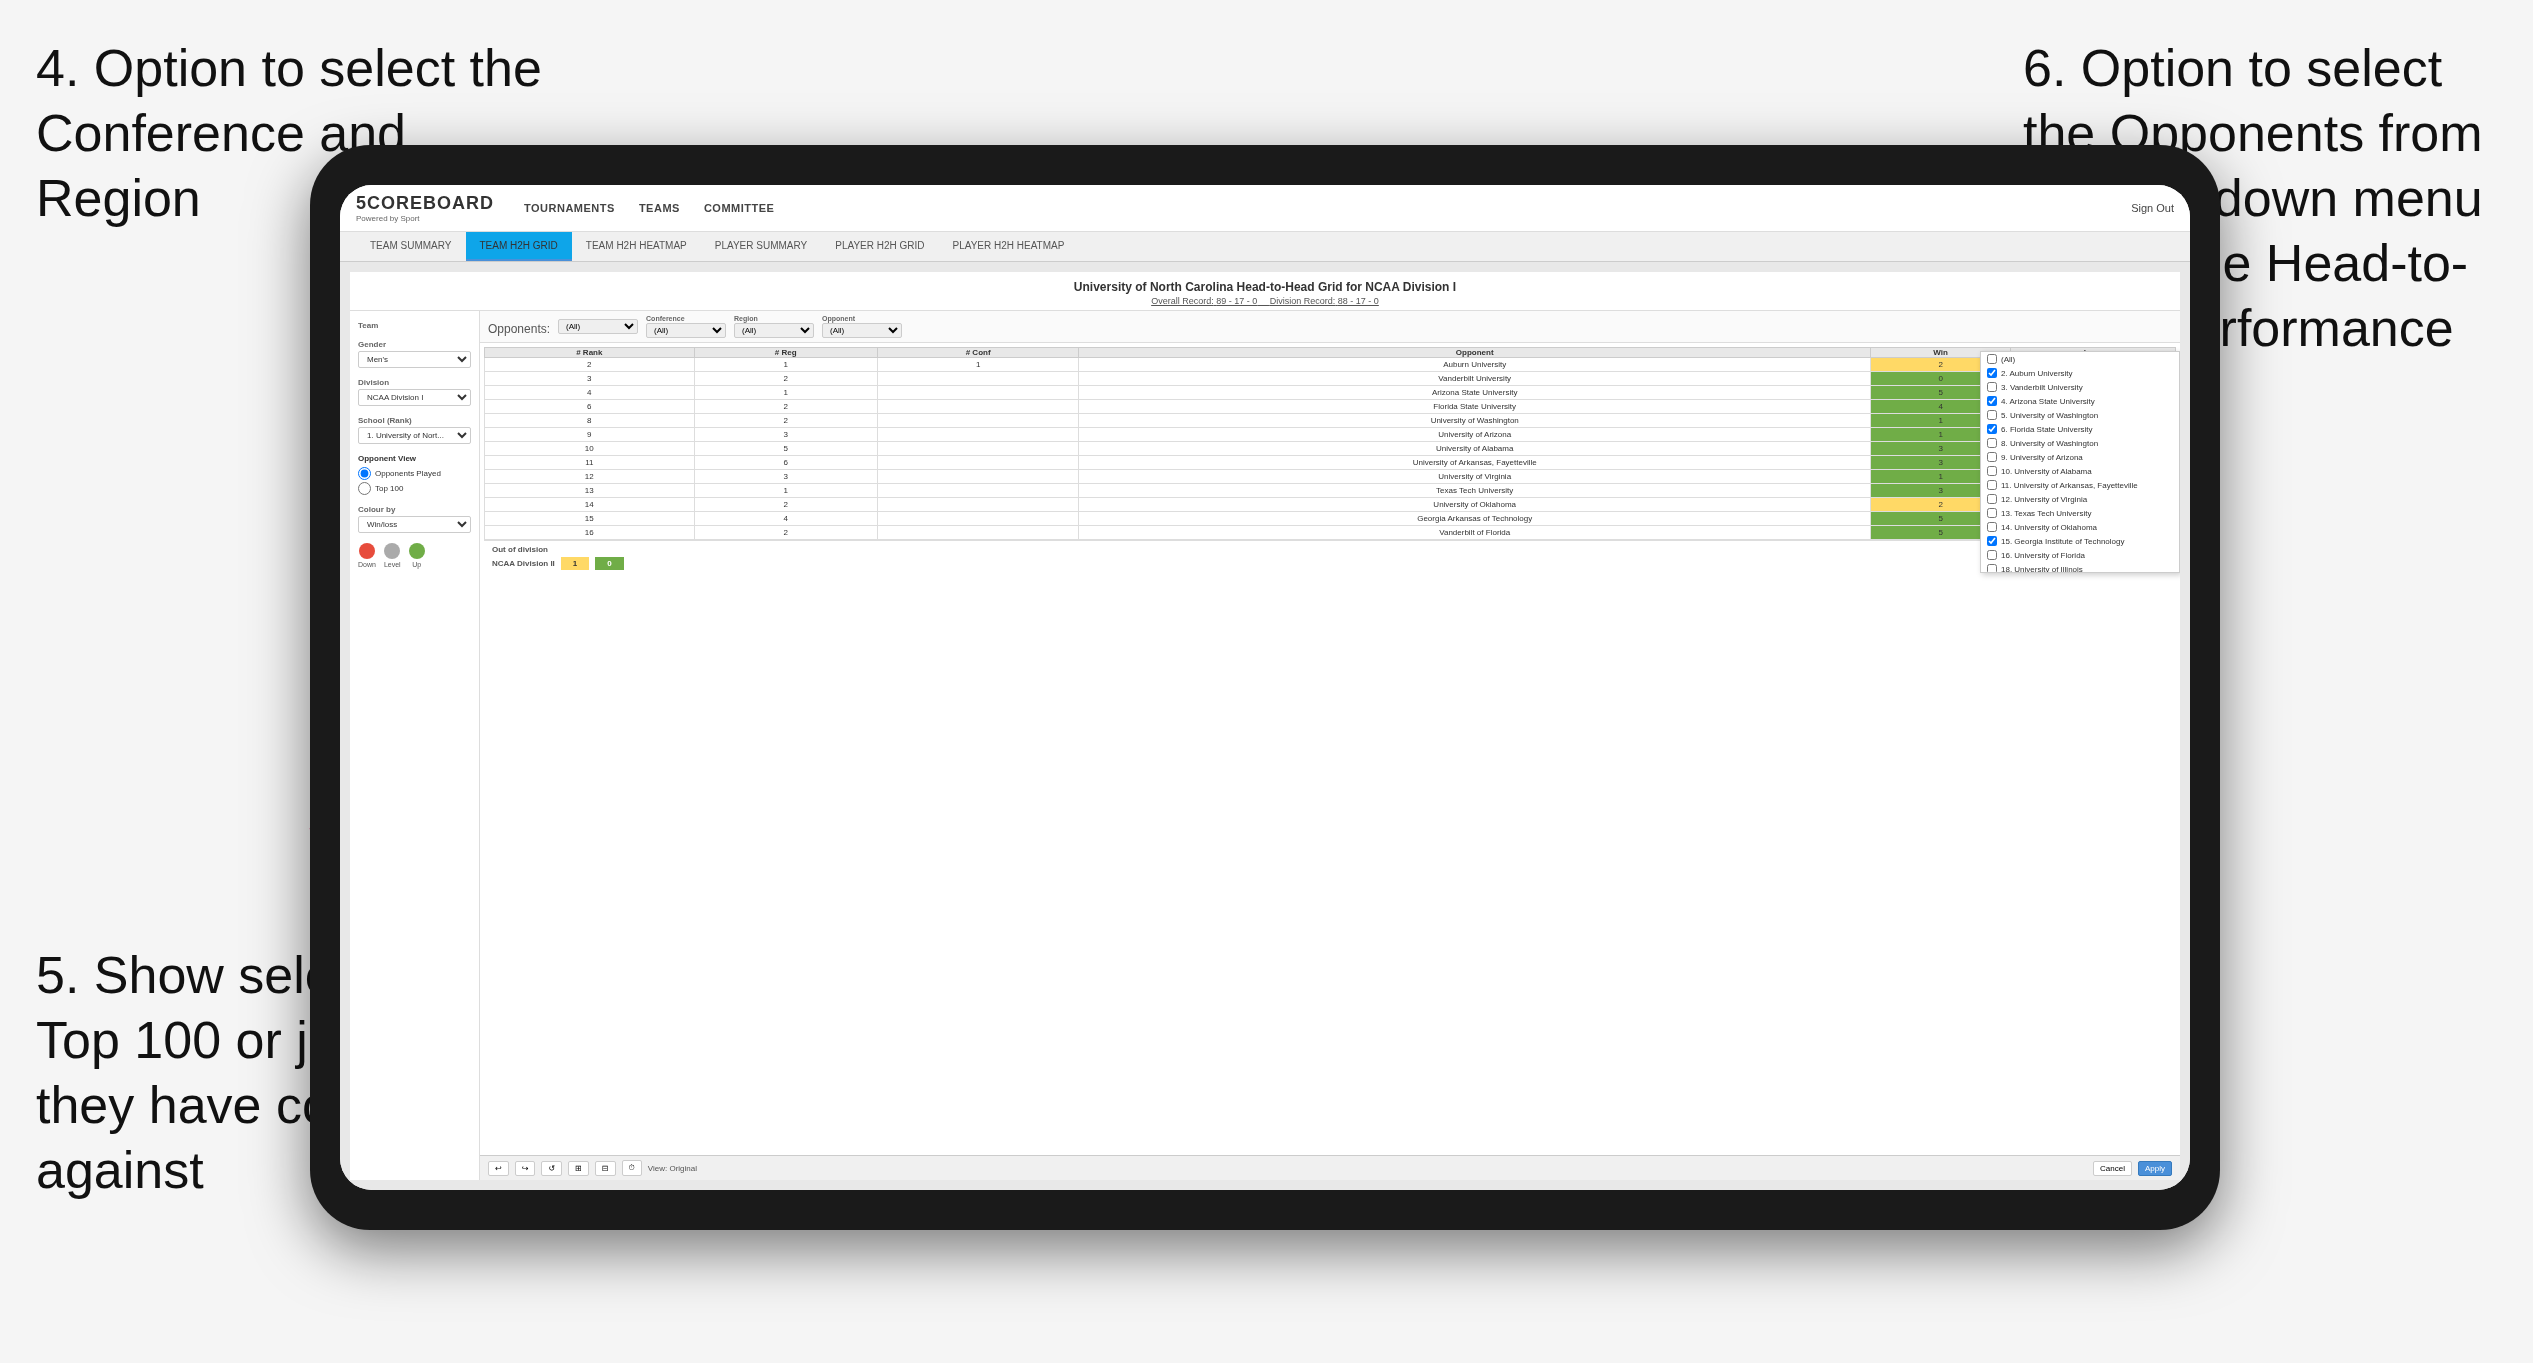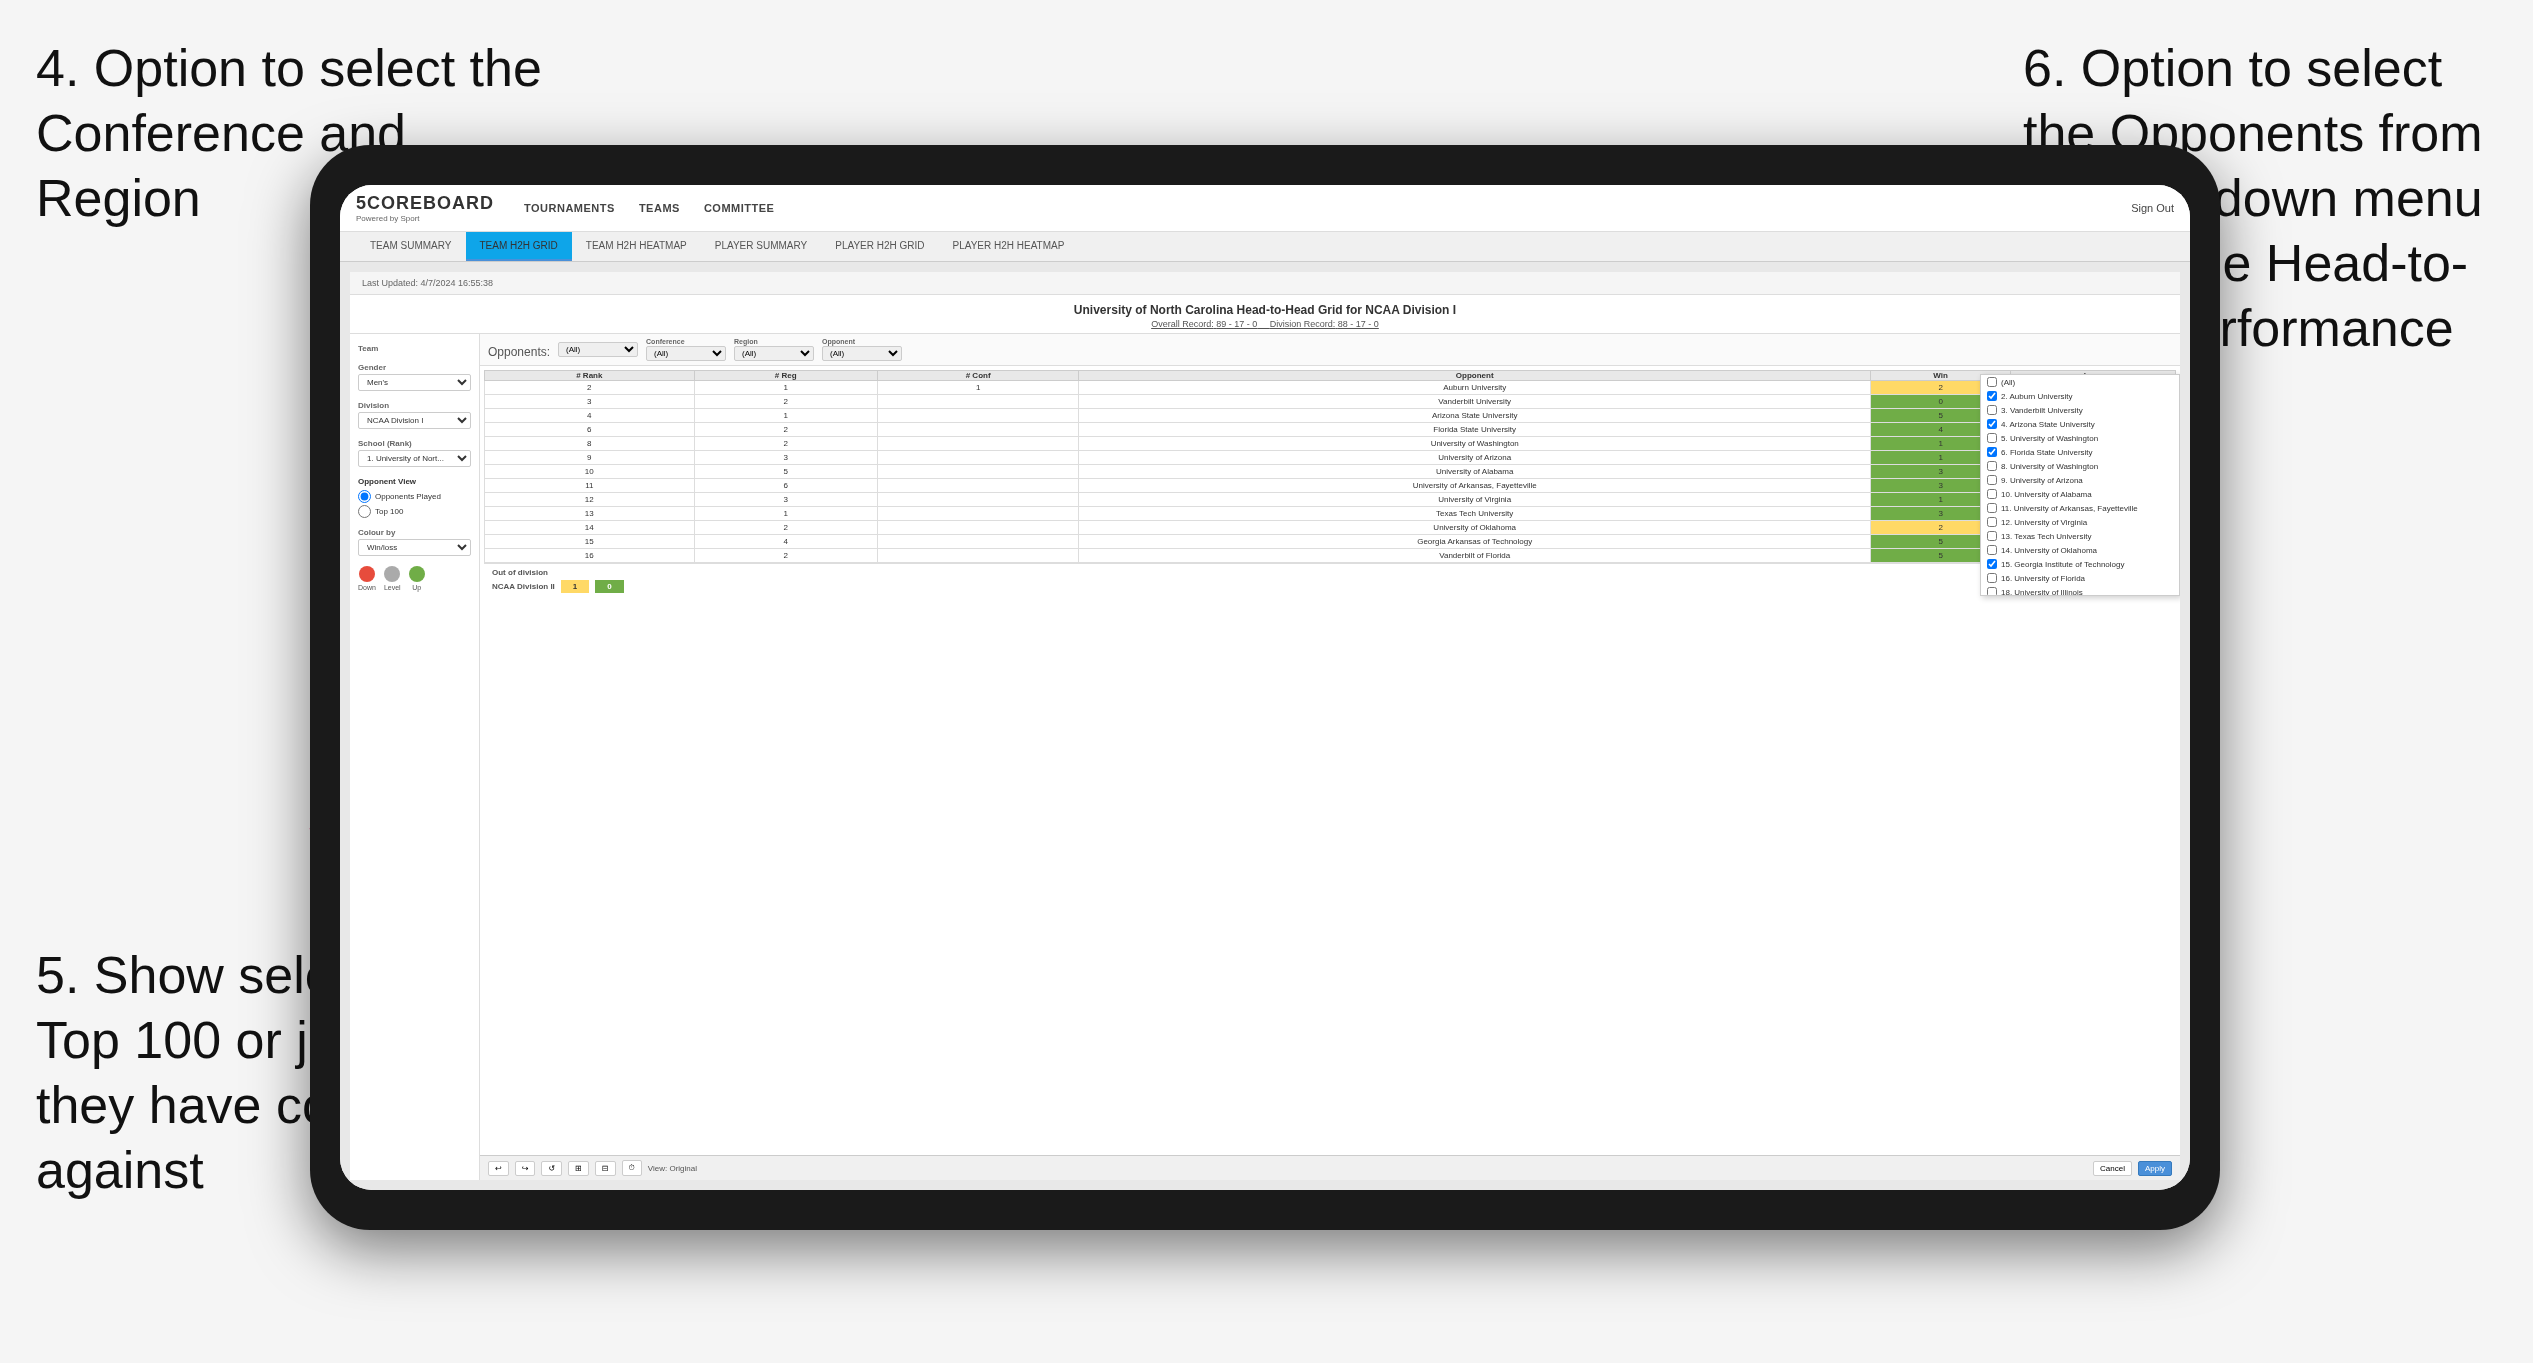--- a/index.html
+++ b/index.html
@@ -511,23 +511,20 @@
       <span class="sub-nav-item active">TEAM H2H GRID</span>
       <span class="sub-nav-item">TEAM H2H HEATMAP</span>
       <span class="sub-nav-item">PLAYER SUMMARY</span>
       <span class="sub-nav-item">PLAYER H2H GRID</span>
       <span class="sub-nav-item">PLAYER H2H HEATMAP</span>
     </div>
 
     <div class="main-content">
       <div class="dashboard-panel">
 
-        <div class="panel-header">
-          <span>Last Updated: 4/7/2024 16:55:38</span>
-        </div>
 
         <div class="grid-title-bar">
           <div class="grid-title">University of North Carolina Head-to-Head Grid for NCAA Division I</div>
           <div class="grid-records">
             <span>Overall Record:</span>
             <span>89 - 17 - 0</span>
             &nbsp;&nbsp;&nbsp;
             <span>Division Record:</span>
             <span>88 - 17 - 0</span>
           </div>

